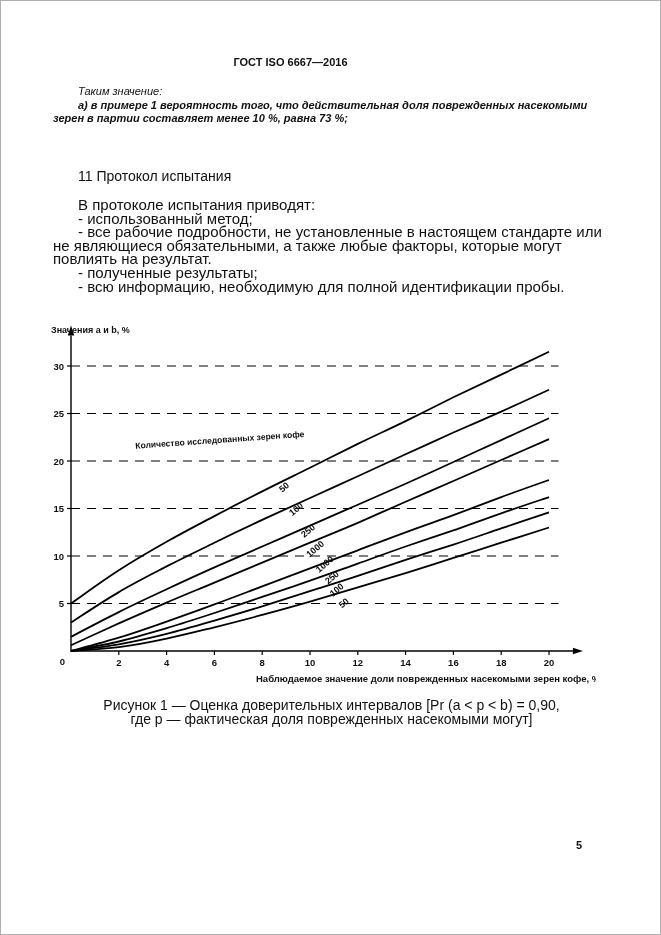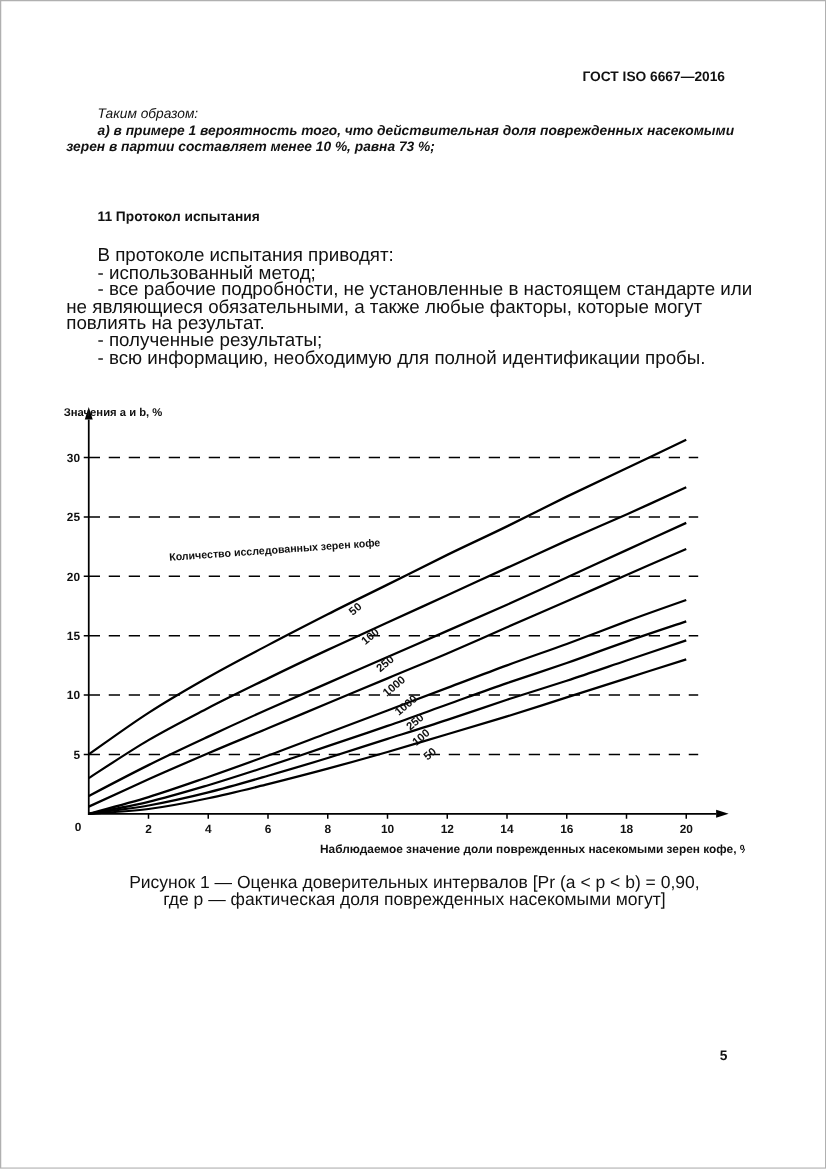--- a/index.html
+++ b/index.html
@@ -13,42 +13,42 @@
     box-sizing: border-box;
     font-family: "Liberation Sans", sans-serif;
     color: #111111;
     overflow: hidden;
   }
   .header {
     position: absolute;
     top: 55px;
     left: 0;
     right: 80px;
-    text-align: right;
+    text-align: center;
     font-size: 11px;
     font-weight: bold;
   }
   .intro {
     position: absolute;
     top: 84px;
     left: 52px;
     width: 557px;
     font-size: 11px;
     line-height: 13.6px;
     font-style: italic;
   }
   .intro p { margin: 0; text-indent: 25px; }
   .intro p.em { font-weight: bold; }
   .section-title {
     position: absolute;
     top: 167px;
     left: 77px;
     margin: 0;
-    font-size: 11px;
-    font-weight: bold;
+    font-size: 14px;
+    font-weight: normal;
     text-align: center;
   }
   .body-text {
     position: absolute;
     top: 197px;
     left: 52px;
     width: 557px;
     font-size: 15px;
     line-height: 13.6px;
   }
@@ -80,21 +80,21 @@
 </head>
 <body>
 
 <div class="page">
 
   <div class="header">
     <span>ГОСТ ISO 6667—2016</span>
   </div>
 
   <div class="intro">
-    <p>Таким образом:</p>
+    <p>Таким значение:</p>
     <p class="em">а) в примере 1 вероятность того, что действительная доля поврежденных насекомыми зерен в партии составляет менее 10 %, равна 73 %;</p>
   </div>
 
   <h2 class="section-title">11 Протокол испытания</h2>
 
   <div class="body-text">
     <p>В протоколе испытания приводят:</p>
     <p>- использованный метод;</p>
     <p>- все рабочие подробности, не установленные в настоящем стандарте или не являющиеся обязательными, а также любые факторы, которые могут повлиять на результат.</p>
     <p>- полученные результаты;</p>

